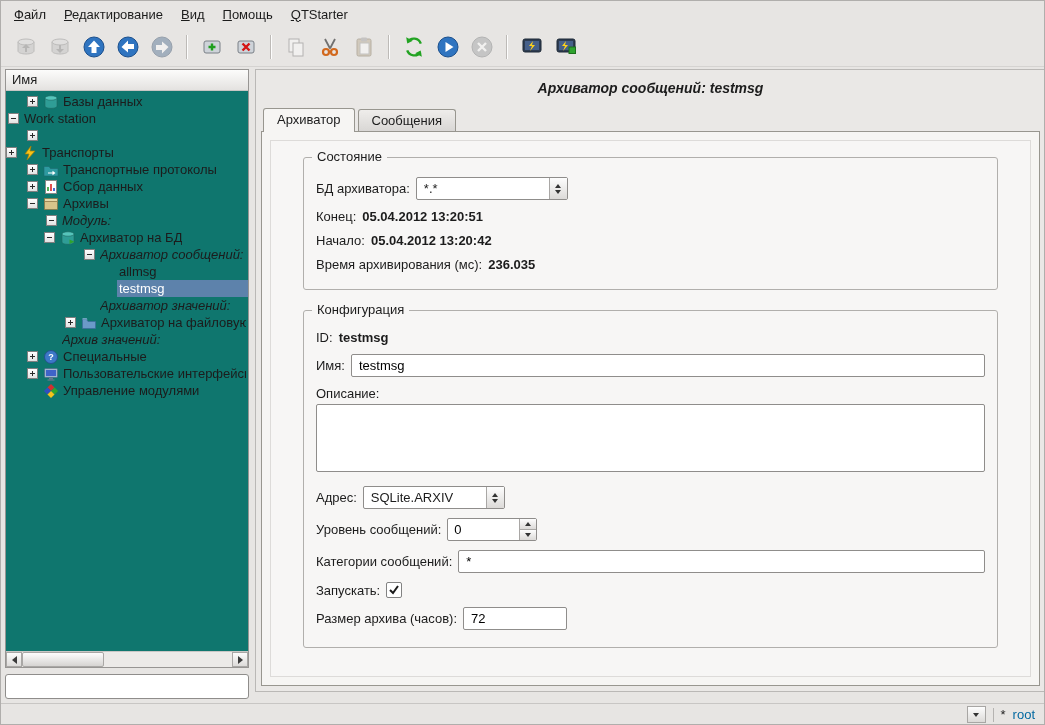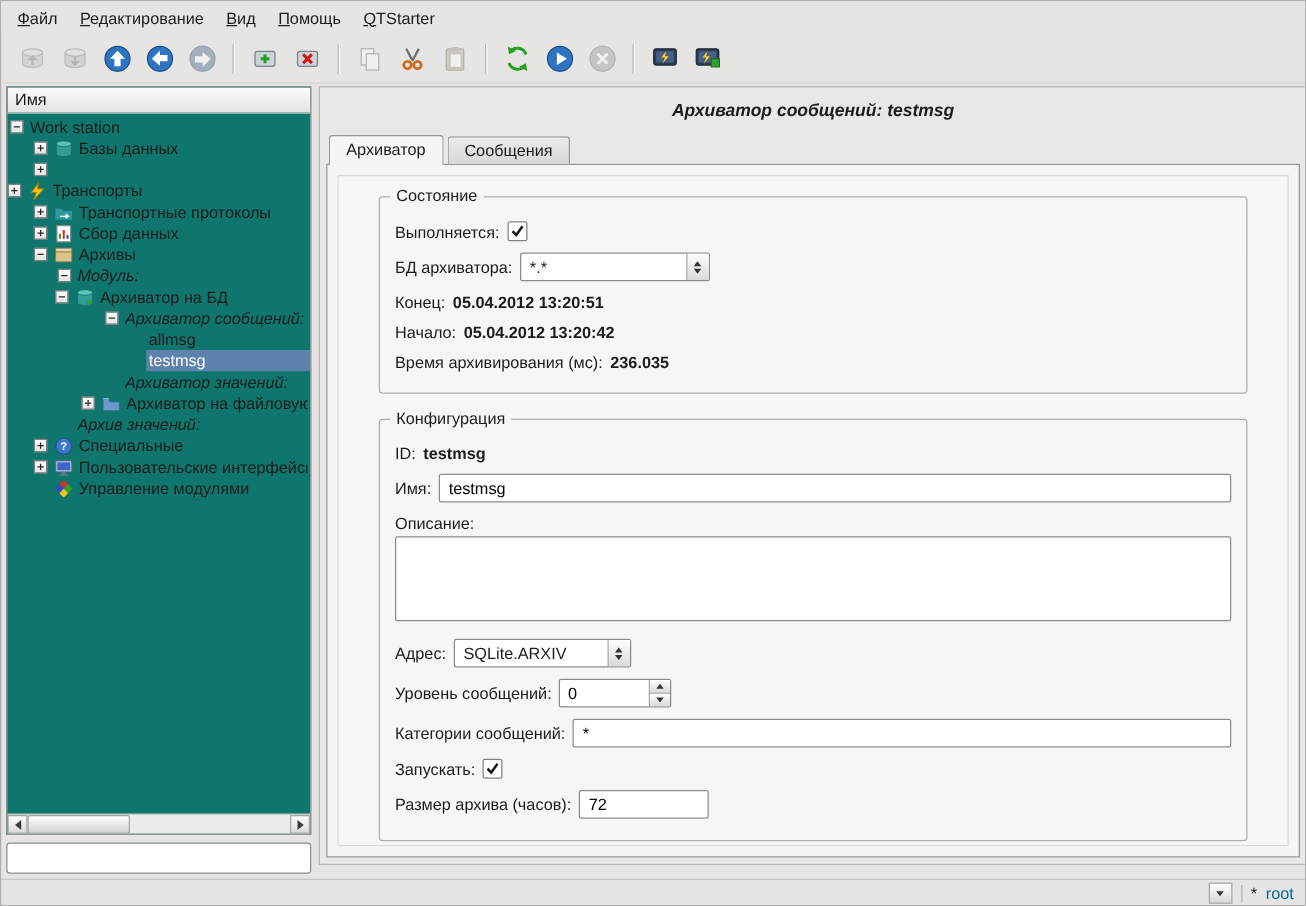--- a/index.html
+++ b/index.html
@@ -215,38 +215,38 @@
         <path d="M12 6l-4 5h3l-2 5 5-6h-3z" fill="#ffd21a"></path>
         <rect x="15" y="12" width="6.5" height="6.5" fill="#2fa32f" stroke="#1d6f1d"></rect>
       </svg>
   </div>
 </div>
 
 <div class="tree-widget">
   <div class="tree-header">Имя</div>
   <div class="tree-body">
 
+    <div class="trow" style="padding-left:21px">
+      <span class="exp plus"></span>
+      <span class="rowc">
+        <span class="ic">
+            <svg viewBox="0 0 16 16">
+              <path d="M2 4v8c0 1.4 2.7 2.3 6 2.3s6-.9 6-2.3V4" fill="#2f9d96" stroke="#1e6660" stroke-width=".6"></path>
+              <ellipse cx="8" cy="4" rx="6" ry="2.2" fill="#56c4bb" stroke="#1e6660" stroke-width=".6"></ellipse>
+            </svg>
+          </span>
+        <span class="tl">Базы данных</span>
+      </span>
+    </div>
+
     <div class="trow" style="padding-left:2px">
       <span class="exp"></span>
       <span class="rowc">
           <span class="tl">Work station</span>
         </span>
-    </div>
-
-    <div class="trow" style="padding-left:21px">
-      <span class="exp plus"></span>
-      <span class="rowc">
-        <span class="ic">
-            <svg viewBox="0 0 16 16">
-              <path d="M2 4v8c0 1.4 2.7 2.3 6 2.3s6-.9 6-2.3V4" fill="#2f9d96" stroke="#1e6660" stroke-width=".6"></path>
-              <ellipse cx="8" cy="4" rx="6" ry="2.2" fill="#56c4bb" stroke="#1e6660" stroke-width=".6"></ellipse>
-            </svg>
-          </span>
-        <span class="tl">Базы данных</span>
-      </span>
     </div>
 
     <div class="trow" style="padding-left:21px">
       <span class="exp plus"></span>
     </div>
 
     <div class="trow" style="">
       <span class="exp plus"></span>
       <span class="rowc">
         <span class="ic">
@@ -437,28 +437,20 @@
     <span class="tab active">Архиватор</span>
     <span class="tab">Сообщения</span>
   </div>
 
   <div class="tabpanel">
     <div class="inner">
 
       <div class="grp">
         <span class="grp-title">Состояние</span>
 
-        <div class="row">
-          <span class="lbl">Выполняется:</span>
-          <span class="cb">
-              <svg width="12" height="12" viewBox="0 0 12 12">
-                <path d="M2 6l3 3 5-7" stroke="#1a1a1a" stroke-width="2" fill="none"></path>
-              </svg>
-            </span>
-        </div>
 
         <div class="row">
           <span class="lbl">БД архиватора:</span>
           <span class="combo w150">
             <span class="val">*.*</span>
             <span class="cbtn">
                 <span class="tri-up sm"></span>
                 <span class="tri-dn sm"></span>
               </span>
           </span>

